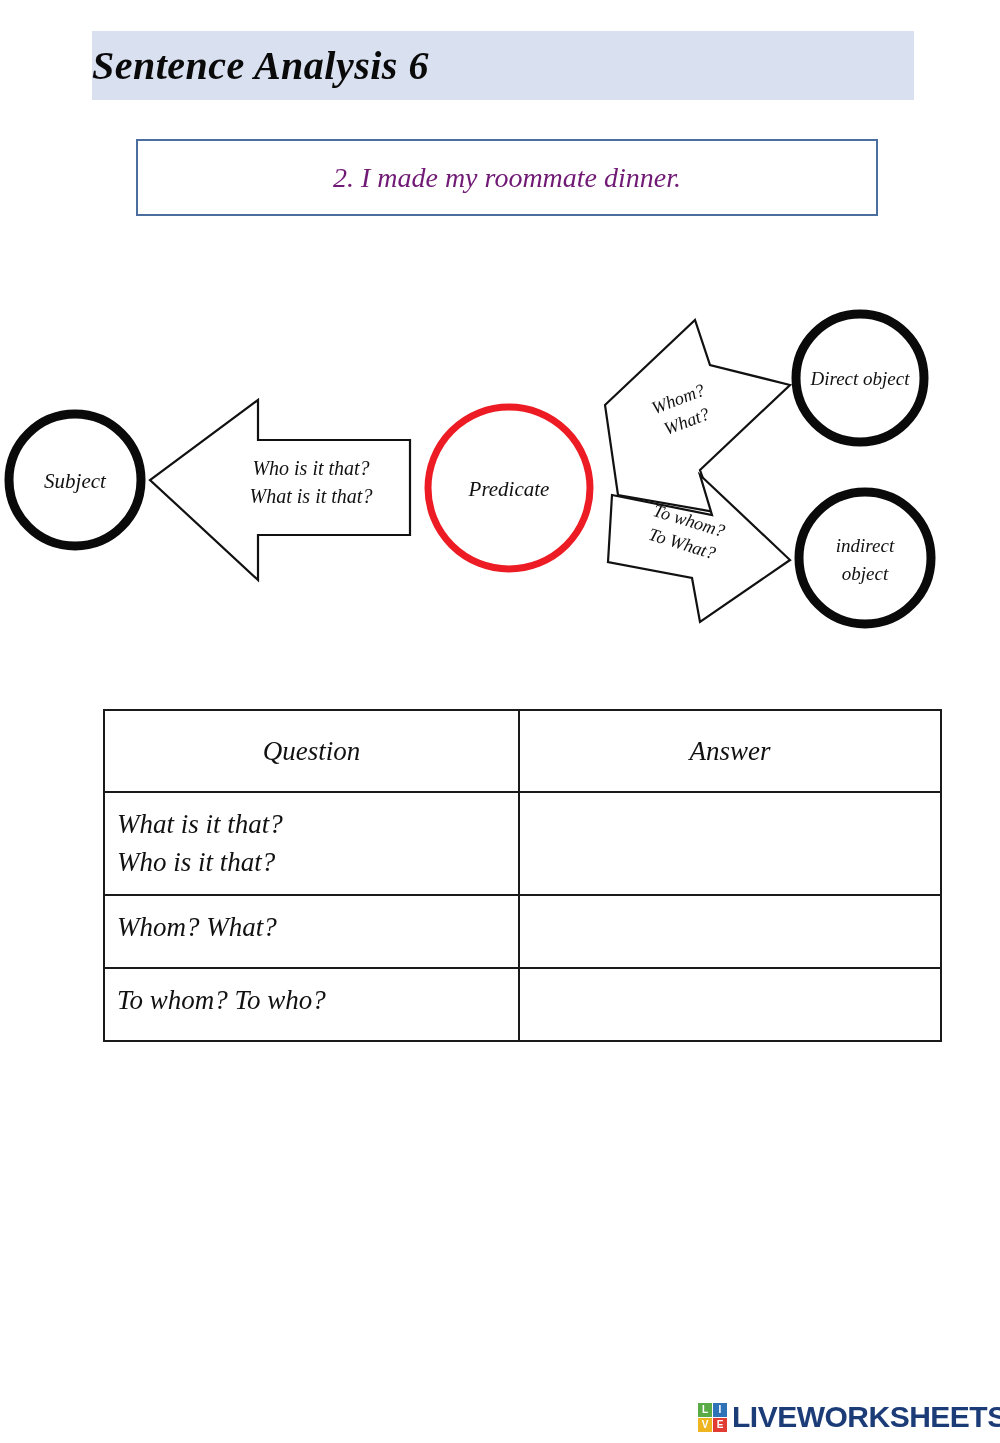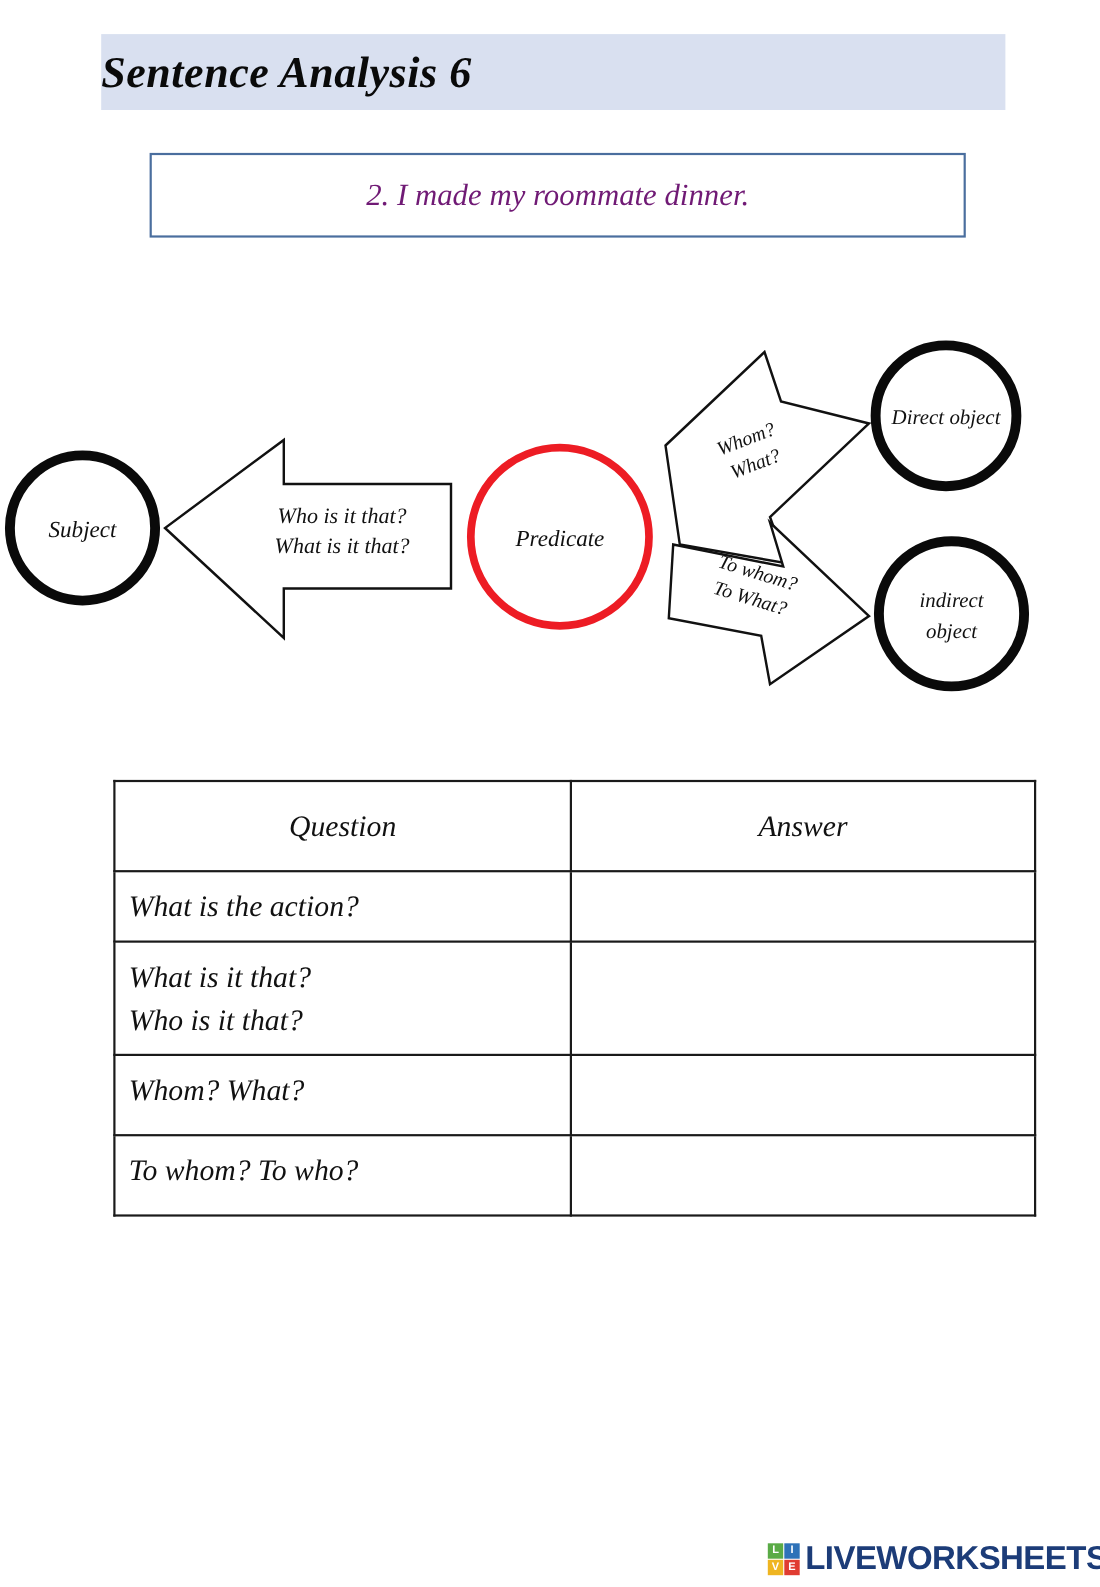--- a/index.html
+++ b/index.html
@@ -250,28 +250,20 @@
     <col class="col-q">
     <col class="col-a">
   </colgroup>
   <thead>
     <tr>
       <th>Question</th>
       <th>Answer</th>
     </tr>
   </thead>
   <tbody>
-    <tr class="row-h1">
-      <td class="qa-q">
-        <div>What is the action?</div>
-      </td>
-      <td class="qa-a">
-        <div></div>
-      </td>
-    </tr>
     <tr class="row-h2">
       <td class="qa-q">
         <div>What is it that?</div>
         <div>Who is it that?</div>
       </td>
       <td class="qa-a">
         <div></div>
       </td>
     </tr>
     <tr class="row-h3">

